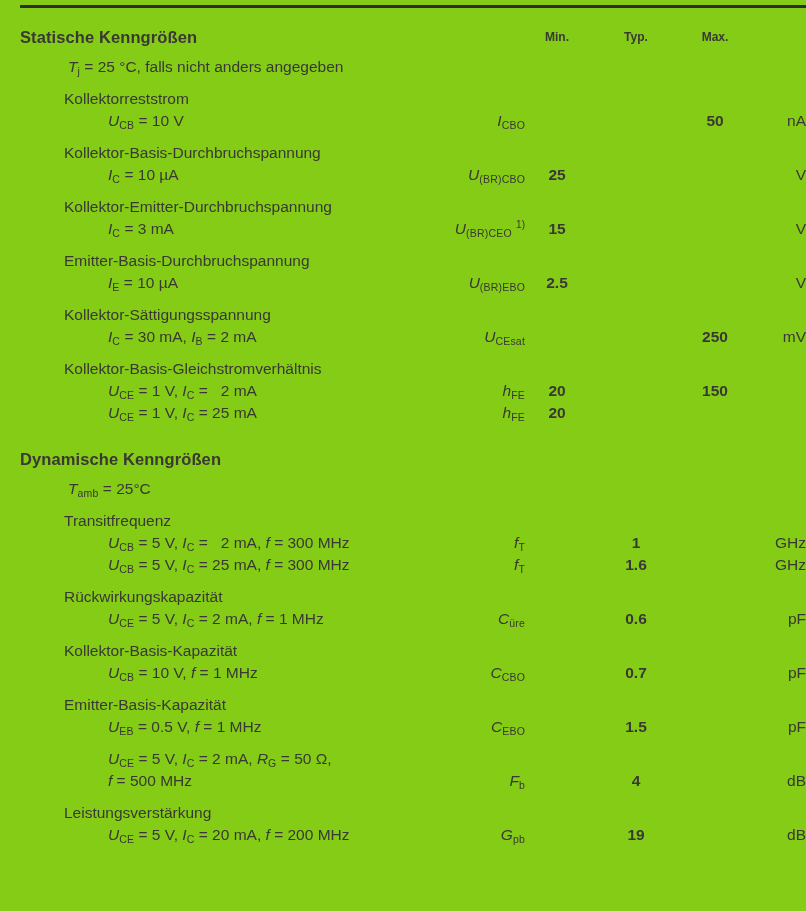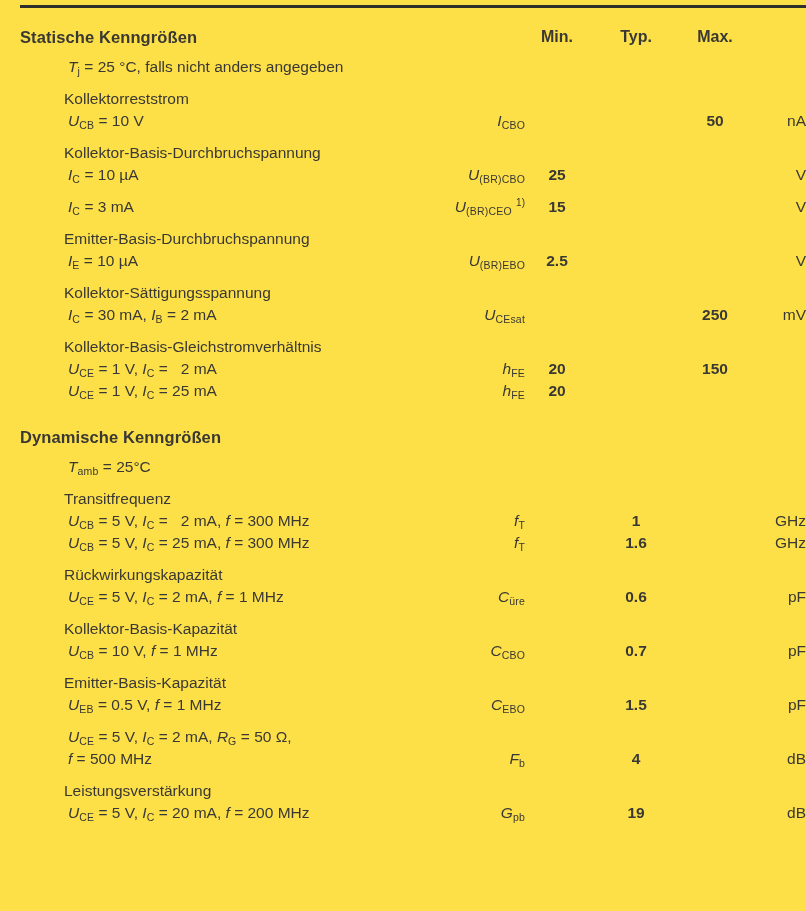--- a/index.html
+++ b/index.html
@@ -5,21 +5,21 @@
   html, body {
     margin: 0;
     padding: 0;
     background: #f5f4f1;
   }
   .page {
     position: relative;
     width: 806px;
     height: 911px;
     overflow: hidden;
-    background: #fde047;
+    background: #84cc16;
     color: #393834;
     font-family: "Liberation Sans", sans-serif;
     font-size: 15.5px;
     -webkit-font-smoothing: antialiased;
   }
   .top-rule {
     margin: 5px 0 0 20px;
     height: 3px;
     background: #2f2e2a;
   }
@@ -33,35 +33,35 @@
   .hrow { margin-top: 18px; }
   .section + .section { margin-top: 24px; }
   .stitle {
     padding-left: 20px;
     font-weight: 700;
     font-size: 16.5px;
     letter-spacing: 0.1px;
   }
   .chead {
     font-weight: 700;
-    font-size: 16px;
+    font-size: 12px;
     text-align: center;
   }
   .note {
     padding-left: 68px;
     margin-top: 8px;
     line-height: 22px;
   }
   .group { margin-top: 10px; }
   .gname {
     padding-left: 64px;
     line-height: 22px;
   }
   .conds { padding-left: 68px; }
-  .conds div { line-height: 22px; }
+  .conds div { line-height: 22px; margin-left: 40px; }
   .cell-sym { line-height: 22px; text-align: right; }
   .num { text-align: center; font-weight: bold; }
   .cell-unit {
     text-align: right;
   }
   sub {
     font-size: 10.5px;
     font-style: normal;
     vertical-align: baseline;
     position: relative;
@@ -122,20 +122,21 @@
     <div class="cell-sym"><i>U</i><sub>(BR)CBO</sub></div>
     <div class="num">25</div>
     <div class="num"></div>
     <div class="num"></div>
     <div class="cell-unit">V</div>
   </div>
 </div>
   </div>
 
   <div class="group">
+    <div class="gname">Kollektor-Emitter-Durchbruchspannung</div>
     <div class="rows">
   <div class="row">
     <div class="conds">
                   <div><i>I</i><sub>C</sub> = 3 mA</div>
                 </div>
     <div class="cell-sym"><i>U</i><sub>(BR)CEO</sub> <sup>1)</sup></div>
     <div class="num">15</div>
     <div class="num"></div>
     <div class="num"></div>
     <div class="cell-unit">V</div>

